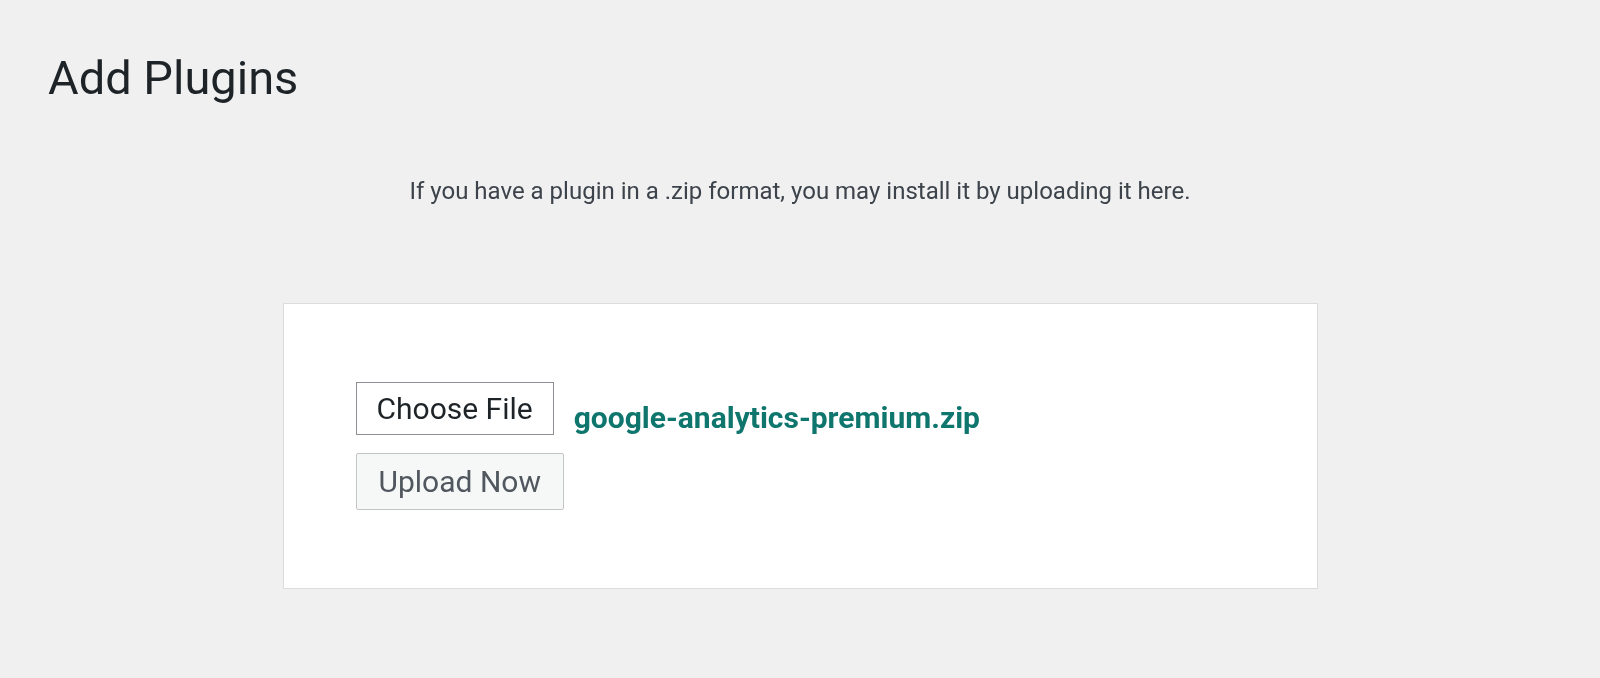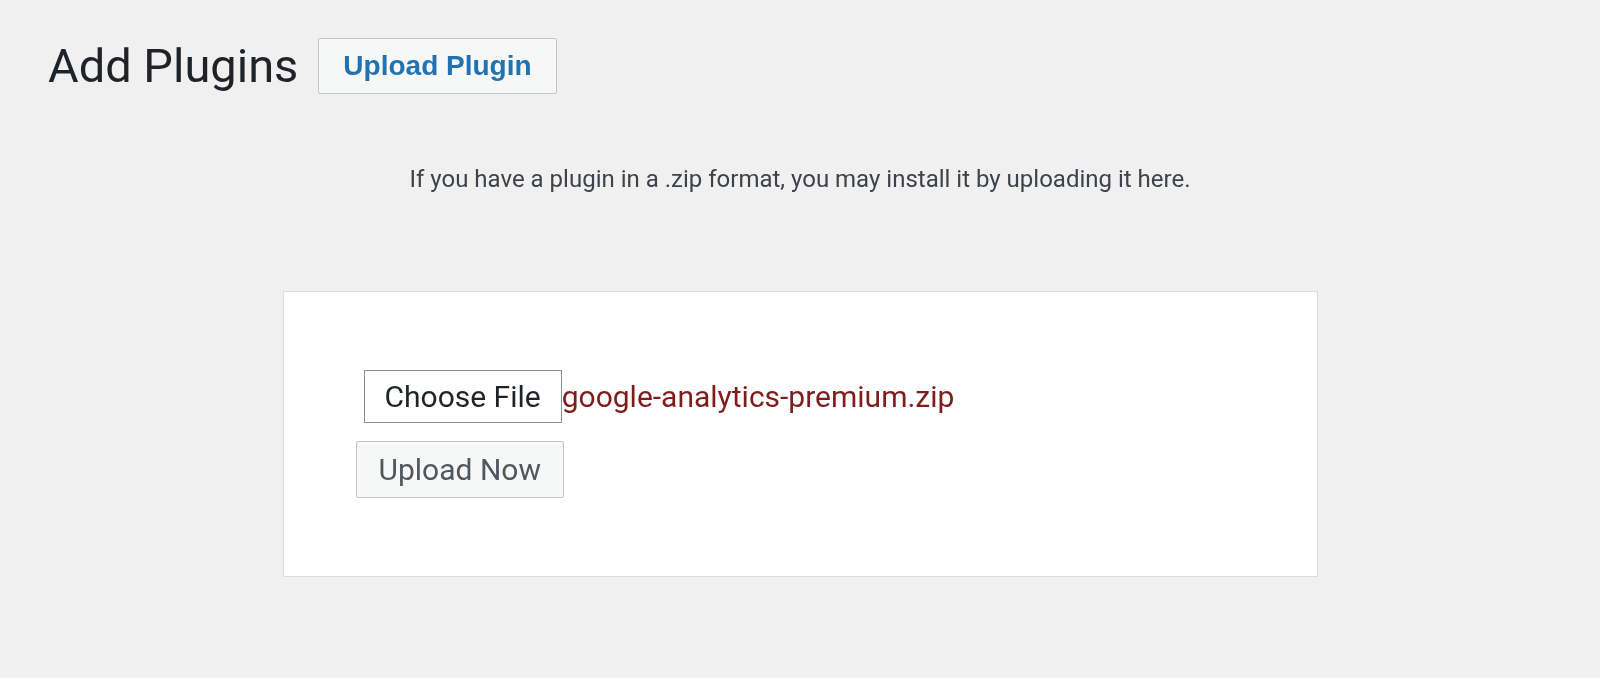--- a/index.html
+++ b/index.html
@@ -8,21 +8,21 @@
       padding: 0;
     }
     body {
       font-family: -apple-system, BlinkMacSystemFont, "Segoe UI", Roboto, Helvetica, Arial, sans-serif;
       background: #f0f0f1;
       width: 1600px;
       height: 678px;
       overflow: hidden;
     }
     .wrap {
-      padding: 38px 48px 0 48px;
+      padding: 50px 48px 0 48px;
       border-radius: 27px;
     }
     .header-row {
       display: flex;
       align-items: center;
       gap: 20px;
       margin-bottom: 70px;
     }
     .page-title {
       font-size: 47px;
@@ -52,61 +52,59 @@
     }
     .upload-form {
       background: #fff;
       border: 1px solid #dcdcde;
       width: 1035px;
       margin: 0 auto;
       padding: 78px 72px 78px 72px;
     }
     .file-row {
       display: flex;
-      align-items: center;
-      gap: 0;
+      align-items: flex-end;
+      gap: 20px;
       margin-bottom: 18px;
-      margin-left: 8px;
     }
     .choose-file-btn {
       font-size: 30px;
       font-weight: 400;
       color: #1d2327;
       background: #fff;
       border: 1px solid #8c8f94;
       padding: 6px 20px;
       cursor: pointer;
       font-family: inherit;
       line-height: 1.3;
     }
     .file-name {
       font-size: 30px;
-      font-weight: 400;
-      color: #7f1d1d;
+      font-weight: 700;
+      color: #0f766e;
     }
     .install-btn {
       font-size: 30px;
       font-weight: 400;
       color: #50575e;
       background: #f6f7f7;
       border: 1px solid #c3c4c7;
       padding: 8px 22px;
       cursor: pointer;
       font-family: inherit;
       line-height: 1.3;
       border-radius: 2px;
     }
   </style>
 </head>
 <body>
 
 <div class="wrap">
   <div class="header-row">
     <h1 class="page-title">Add Plugins</h1>
-    <button class="upload-plugin-btn">Upload Plugin</button>
   </div>
 
   <p class="help-text">If you have a plugin in a .zip format, you may install it by uploading it here.</p>
 
   <div class="upload-form">
     <div class="file-row">
       <button class="choose-file-btn">Choose File</button>
       <span class="file-name">google-analytics-premium.zip</span>
     </div>
     <button class="install-btn">Upload Now</button>

